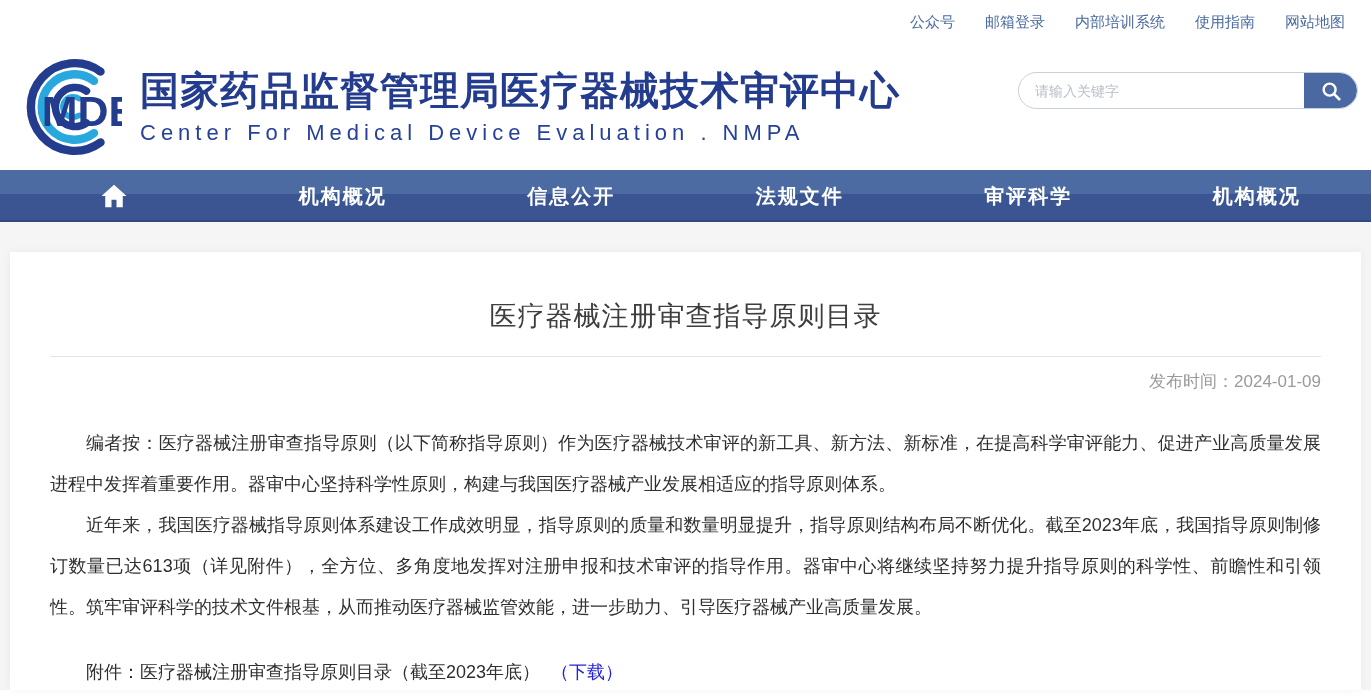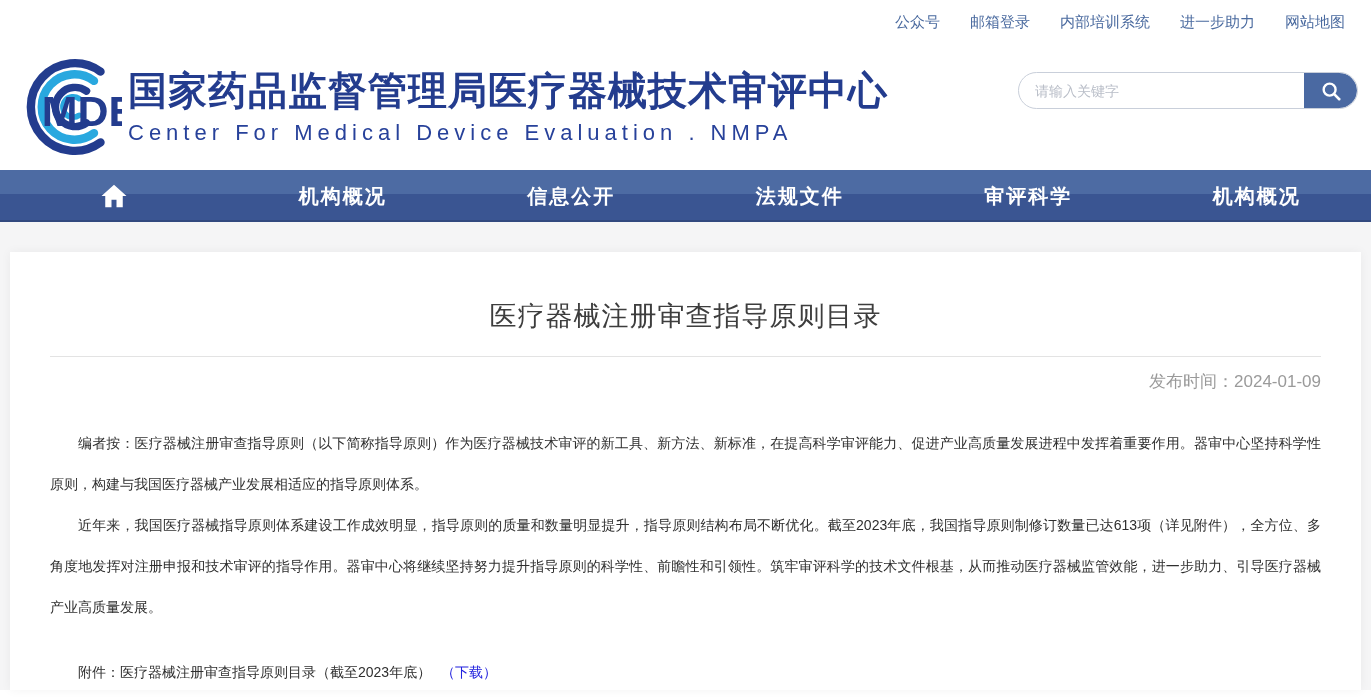--- a/index.html
+++ b/index.html
@@ -16,21 +16,21 @@
   .topbar a {
     color: #4a6a9f; font-size: 15px; text-decoration: none; cursor: pointer;
   }
   
   .header {
     height: 126px; display: flex; align-items: center; background: #ffffff;
     padding: 0 13px 0 10px;
   }
   .logo-wrap { display: flex; align-items: center; }
   .logo-svg { width: 112px; height: 112px; flex: 0 0 auto; }
-  .titles { margin-left: 6px; }
+  .titles { margin-left: 18px; }
   .title-zh {
     color: #233c8e; font-size: 39px; font-weight: bold; letter-spacing: 1px;
     line-height: 46px; white-space: nowrap;
   }
   .title-en {
     color: #27419a; font-size: 22px; letter-spacing: 5px; margin-top: 6px;
     white-space: nowrap;
   }
   .spacer { flex: 1; }
   
@@ -71,34 +71,34 @@
   .article-title {
     text-align: center; font-size: 27px; color: #3d3d3d; padding-top: 46px;
     font-weight: 400; letter-spacing: 1px;
   }
   .rule { border: none; border-top: 1px solid #e3e3e3; margin-top: 22px; }
   .publish {
     text-align: right; color: #9a9a9a; font-size: 17px; margin-top: 13px;
   }
   .content { margin-top: 30px; }
   .content p {
-    font-size: 14px; color: #2f2f2f; line-height: 41px; text-indent: 2em;
+    font-size: 18px; color: #2f2f2f; line-height: 41px; text-indent: 2em;
     text-align: justify;
   }
   .attachment { margin-top: 24px !important; }
   .dl-link { color: #2121de; text-decoration: none; cursor: pointer; margin-left: 6px; }
 </style>
 </head>
 <body>
 
 <div class="topbar">
   <a>公众号</a>
   <a>邮箱登录</a>
   <a>内部培训系统</a>
-  <a>进一步助力</a>
+  <a>使用指南</a>
   <a>网站地图</a>
 </div>
 
 <div class="header">
   <div class="logo-wrap">
     <svg class="logo-svg" viewBox="0 0 120 120">
       <g fill="none" stroke-linecap="round">
         <path d="M97 22 A47 47 0 1 0 97 98" stroke="#233c8e" stroke-width="9"></path>
         <path d="M90 32 A35 35 0 1 0 90 88" stroke="#29a8df" stroke-width="9"></path>
         <path d="M82 43 A21 21 0 1 0 82 77" stroke="#233c8e" stroke-width="8"></path>

